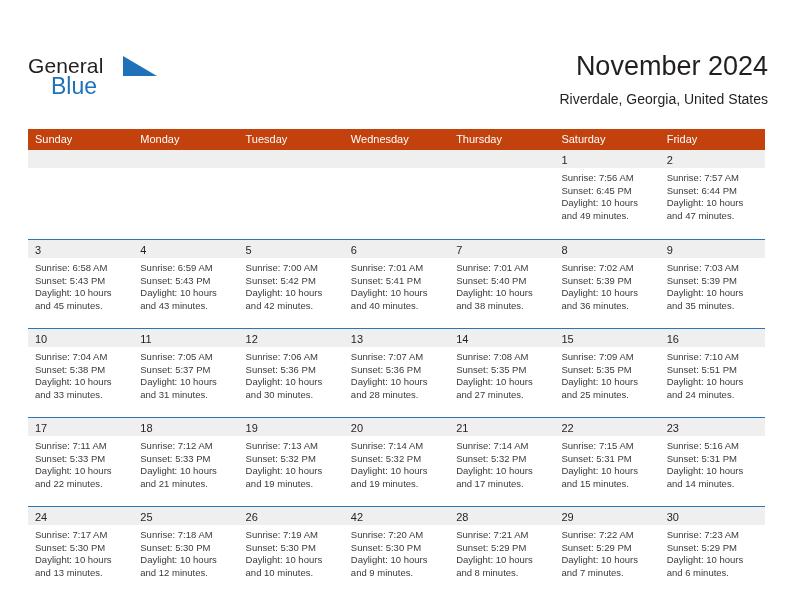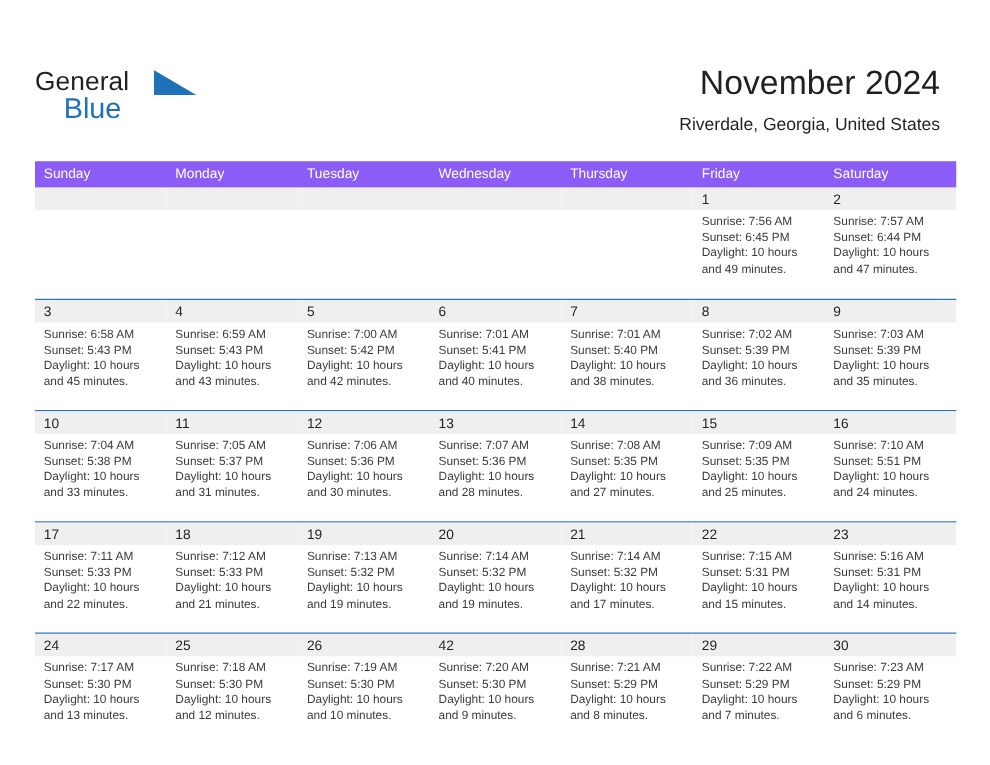--- a/index.html
+++ b/index.html
@@ -55,21 +55,21 @@
     font-family: "Liberation Sans", sans-serif;
   }
   .logo-tri-svg {
     position: absolute;
     left: 95px;
     top: 1px;
   }
 
   .title-block {
     position: absolute;
-    right: 16px;
+    right: 0;
     top: 0;
     text-align: right;
   }
   .cal-title {
     font-size: 27px;
     color: #231f20;
     line-height: 32px;
     white-space: nowrap;
   }
   .cal-subtitle {
@@ -82,21 +82,21 @@
 
   
   .calendar {
     position: absolute;
     left: 28px;
     top: 105px;
     width: 737px;
   }
   .dow-row {
     display: flex;
-    background: #8b5cf6;
+    background: #c2410c;
     height: 21px;
   }
   .dow-cell {
     flex: 1 1 0;
     color: #ffffff;
     font-size: 11px;
     line-height: 21px;
     padding-left: 7px;
     box-sizing: border-box;
     white-space: nowrap;
@@ -163,22 +163,22 @@
   </div>
 
   <div class="calendar">
 
     <div class="dow-row">
       <div class="dow-cell">Sunday</div>
       <div class="dow-cell">Monday</div>
       <div class="dow-cell">Tuesday</div>
       <div class="dow-cell">Wednesday</div>
       <div class="dow-cell">Thursday</div>
+      <div class="dow-cell">Saturday</div>
       <div class="dow-cell">Friday</div>
-      <div class="dow-cell">Saturday</div>
     </div>
 
     <div id="weeks-container">
         <div class="week-row first">
           <div class="day-cell empty">
             <div class="day-band"><span class="day-num"></span></div>
           </div>
           <div class="day-cell empty">
             <div class="day-band"><span class="day-num"></span></div>
           </div>

